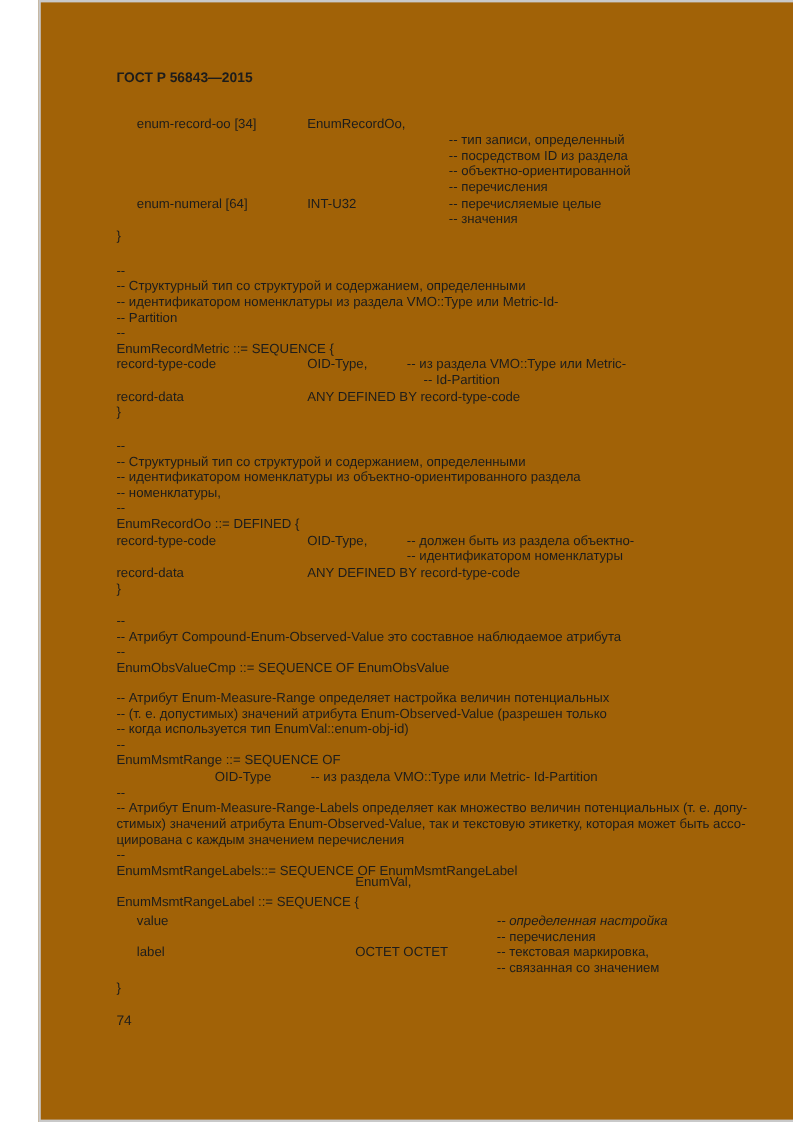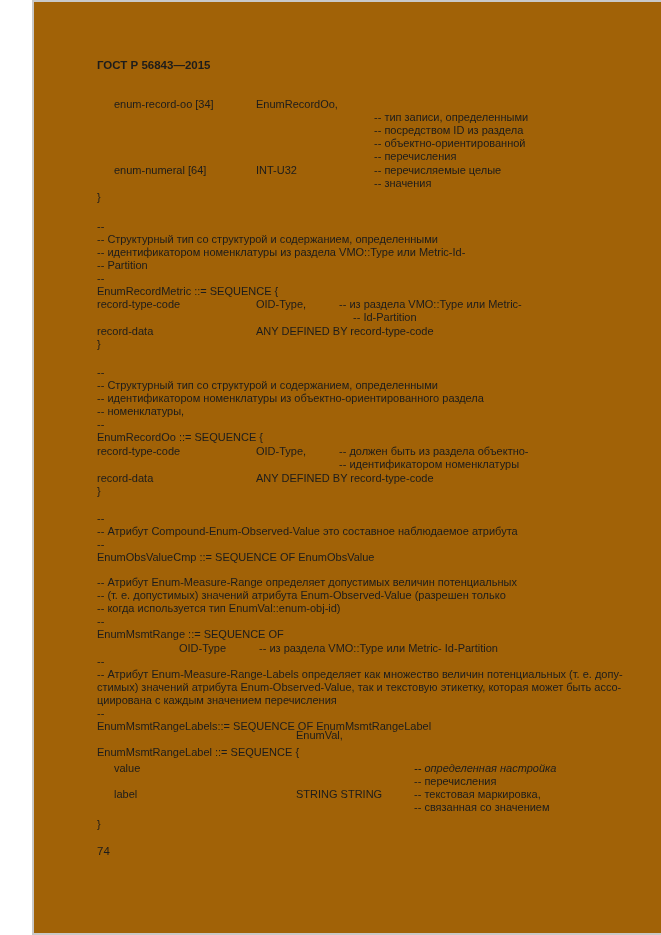--- a/index.html
+++ b/index.html
@@ -44,21 +44,21 @@
 </style>
 </head>
 <body>
 
 <div class="page">
   <div class="doc-header">ГОСТ Р 56843—2015</div>
 
   <div>
       <span class="seg" style="left: 80px; top: 96px;">enum-record-oo [34]</span>
       <span class="seg" style="left: 222px; top: 96px;">EnumRecordOo,</span>
-      <span class="seg" style="left: 340px; top: 109px;">-- тип записи, определенными</span>
+      <span class="seg" style="left: 340px; top: 109px;">-- тип записи, определенный</span>
       <span class="seg" style="left: 340px; top: 122px;">-- посредством ID из раздела</span>
       <span class="seg" style="left: 340px; top: 135px;">-- объектно-ориентированной</span>
       <span class="seg" style="left: 340px; top: 148px;">-- перечисления</span>
       <span class="seg" style="left: 80px; top: 162px;">enum-numeral [64]</span>
       <span class="seg" style="left: 222px; top: 162px;">INT-U32</span>
       <span class="seg" style="left: 340px; top: 162px;">-- перечисляемые целые</span>
       <span class="seg" style="left: 340px; top: 175px;">-- значения</span>
       <span class="seg" style="left: 63px; top: 189px;">}</span>
       <span class="seg" style="left: 63px; top: 218px;">--</span>
       <span class="seg" style="left: 63px; top: 231px;">-- Структурный тип со структурой и содержанием, определенными</span>
@@ -71,51 +71,51 @@
       <span class="seg" style="left: 305px; top: 296px;">-- из раздела VMO::Type или Metric-</span>
       <span class="seg" style="left: 319px; top: 309px;">-- Id-Partition</span>
       <span class="seg" style="left: 63px; top: 323px;">record-data</span>
       <span class="seg" style="left: 222px; top: 323px;">ANY DEFINED BY record-type-code</span>
       <span class="seg" style="left: 63px; top: 336px;">}</span>
       <span class="seg" style="left: 63px; top: 364px;">--</span>
       <span class="seg" style="left: 63px; top: 377px;">-- Структурный тип со структурой и содержанием, определенными</span>
       <span class="seg" style="left: 63px; top: 390px;">-- идентификатором номенклатуры из объектно-ориентированного раздела</span>
       <span class="seg" style="left: 63px; top: 403px;">-- номенклатуры,</span>
       <span class="seg" style="left: 63px; top: 416px;">--</span>
-      <span class="seg" style="left: 63px; top: 429px;">EnumRecordOo ::= SEQUENCE {</span>
+      <span class="seg" style="left: 63px; top: 429px;">EnumRecordOo ::= DEFINED {</span>
       <span class="seg" style="left: 63px; top: 443px;">record-type-code</span>
       <span class="seg" style="left: 222px; top: 443px;">OID-Type,</span>
       <span class="seg" style="left: 305px; top: 443px;">-- должен быть из раздела объектно-</span>
       <span class="seg" style="left: 305px; top: 456px;">-- идентификатором номенклатуры</span>
       <span class="seg" style="left: 63px; top: 470px;">record-data</span>
       <span class="seg" style="left: 222px; top: 470px;">ANY DEFINED BY record-type-code</span>
       <span class="seg" style="left: 63px; top: 483px;">}</span>
       <span class="seg" style="left: 63px; top: 510px;">--</span>
       <span class="seg" style="left: 63px; top: 523px;">-- Атрибут Compound-Enum-Observed-Value это составное наблюдаемое атрибута</span>
       <span class="seg" style="left: 63px; top: 536px;">--</span>
       <span class="seg" style="left: 63px; top: 549px;">EnumObsValueCmp ::= SEQUENCE OF EnumObsValue</span>
-      <span class="seg" style="left: 63px; top: 574px;">-- Атрибут Enum-Measure-Range определяет допустимых величин потенциальных</span>
+      <span class="seg" style="left: 63px; top: 574px;">-- Атрибут Enum-Measure-Range определяет настройка величин потенциальных</span>
       <span class="seg" style="left: 63px; top: 587px;">-- (т. е. допустимых) значений атрибута Enum-Observed-Value (разрешен только</span>
       <span class="seg" style="left: 63px; top: 600px;">-- когда используется тип EnumVal::enum-obj-id)</span>
       <span class="seg" style="left: 63px; top: 613px;">--</span>
       <span class="seg" style="left: 63px; top: 626px;">EnumMsmtRange ::= SEQUENCE OF</span>
       <span class="seg" style="left: 145px; top: 640px;">OID-Type</span>
       <span class="seg" style="left: 225px; top: 640px;">-- из раздела VMO::Type или Metric- Id-Partition</span>
       <span class="seg" style="left: 63px; top: 653px;">--</span>
       <span class="seg" style="left: 63px; top: 666px;">-- Атрибут Enum-Measure-Range-Labels определяет как множество величин потенциальных (т. е. допу-</span>
       <span class="seg" style="left: 63px; top: 679px;">стимых) значений атрибута Enum-Observed-Value, так и текстовую этикетку, которая может быть ассо-</span>
       <span class="seg" style="left: 63px; top: 692px;">циирована с каждым значением перечисления</span>
       <span class="seg" style="left: 63px; top: 705px;">--</span>
       <span class="seg" style="left: 63px; top: 718px;">EnumMsmtRangeLabels::= SEQUENCE OF EnumMsmtRangeLabel</span>
       <span class="seg" style="left: 63px; top: 744px;">EnumMsmtRangeLabel ::= SEQUENCE {</span>
       <span class="seg" style="left: 80px; top: 760px;">value</span>
       <span class="seg" style="left: 262px; top: 727px;">EnumVal,</span>
       <span class="seg" style="left: 380px; top: 760px; font-style: italic;">-- определенная настройка</span>
       <span class="seg" style="left: 380px; top: 773px;">-- перечисления</span>
       <span class="seg" style="left: 80px; top: 786px;">label</span>
-      <span class="seg" style="left: 262px; top: 786px;">STRING STRING</span>
+      <span class="seg" style="left: 262px; top: 786px;">OCTET OCTET</span>
       <span class="seg" style="left: 380px; top: 786px;">-- текстовая маркировка,</span>
       <span class="seg" style="left: 380px; top: 799px;">-- связанная со значением</span>
       <span class="seg" style="left: 63px; top: 816px;">}</span>
     </div>
 
   <div class="page-number">74</div>
 </div>
 
 </body></html>

